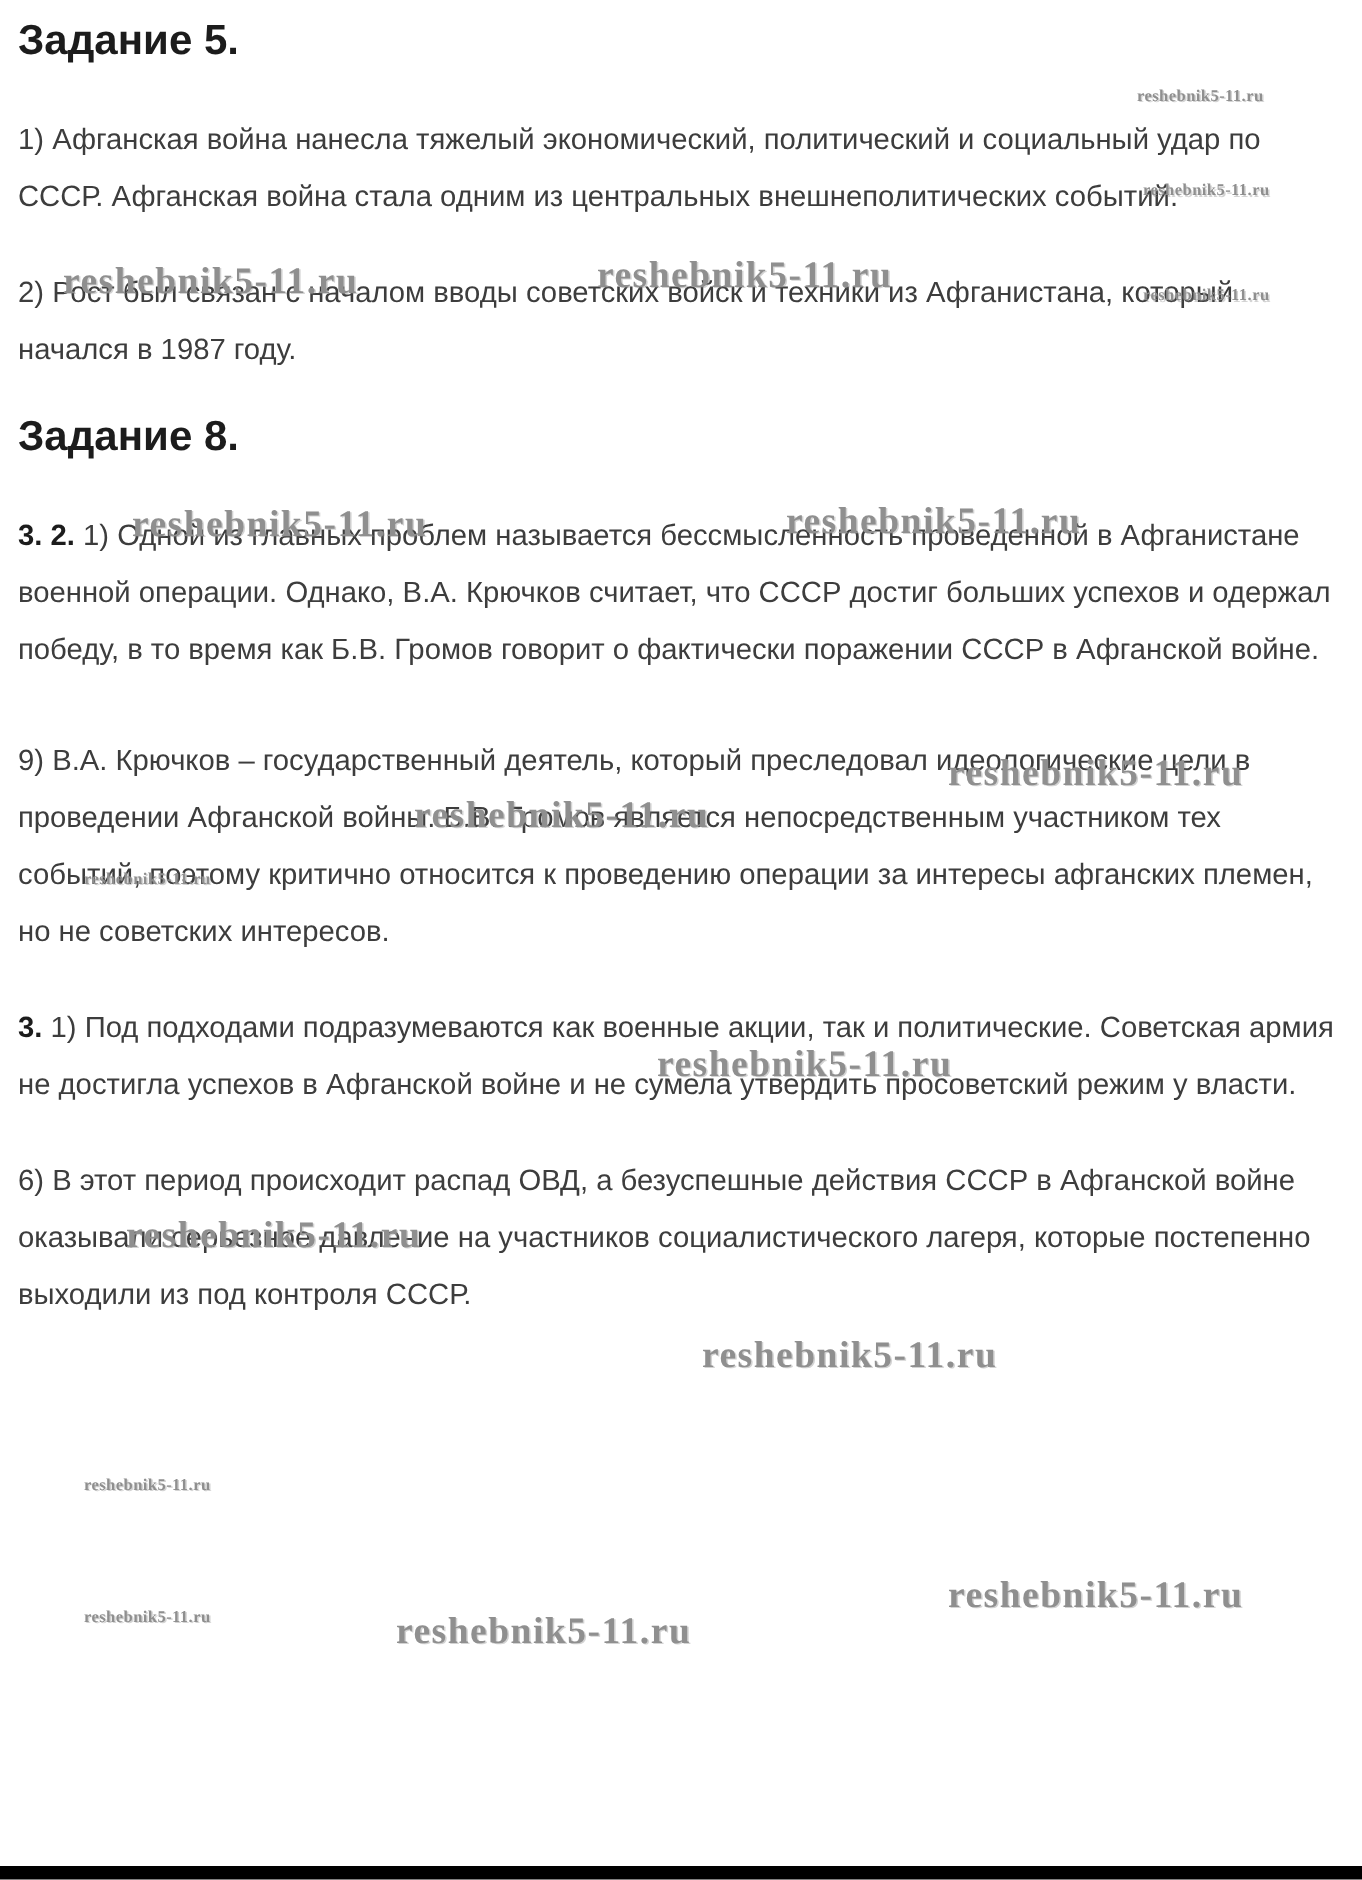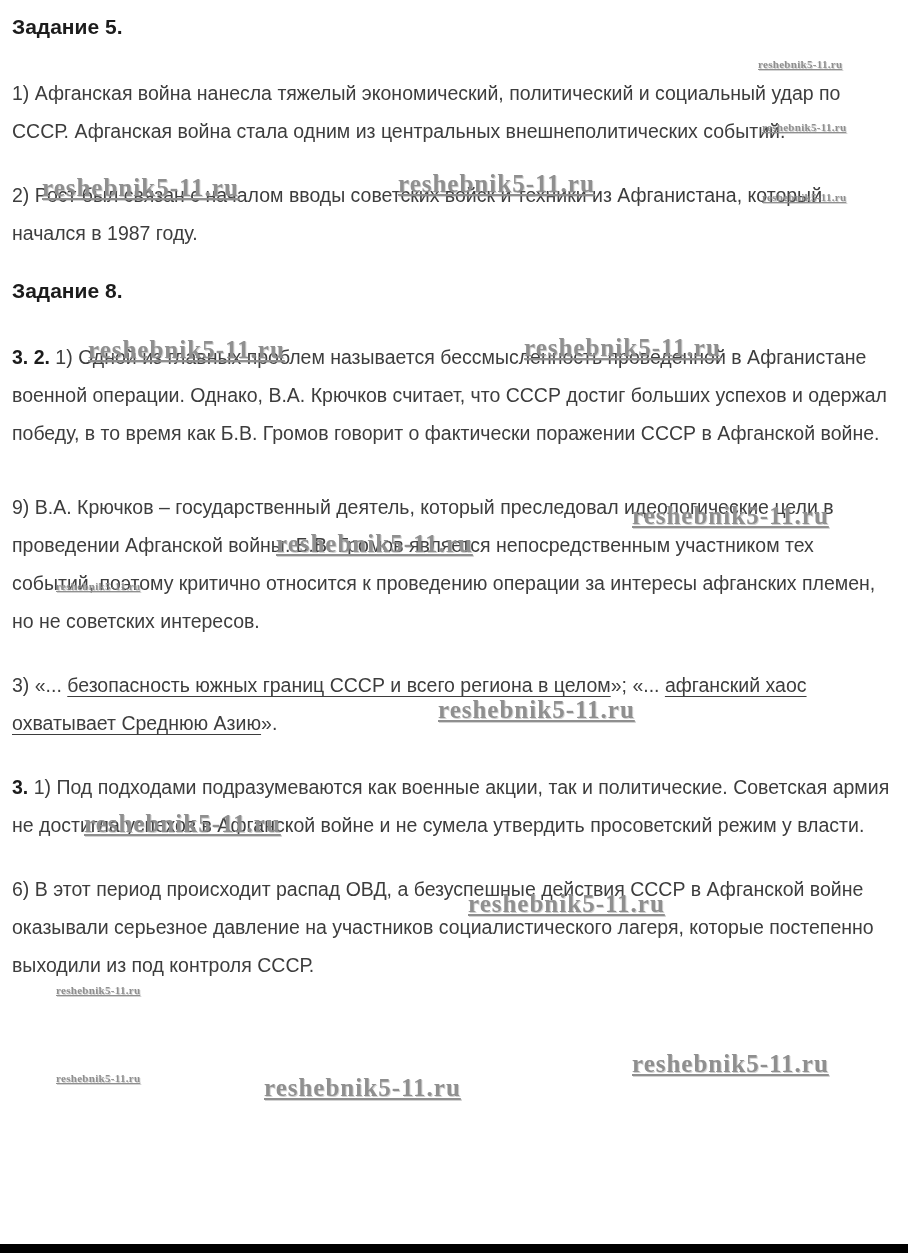--- a/index.html
+++ b/index.html
@@ -9,21 +9,21 @@
     position: relative; overflow: hidden;
     font-family: "Liberation Sans", sans-serif;
   }
   .page {
     position: relative;
     width: 100%; height: 100%;
     padding: 14px 16px 0 12px;
     color: #3d3d3d;
   }
   .task-heading {
-    font-size: 21px;
+    font-size: 28px;
     font-weight: bold;
     color: #1c1c1c;
     line-height: 26px;
     margin: 0 0 34px 0;
   }
   .task-heading.mt { margin-top: 18px; }
   .para {
     font-size: 19.5px;
     line-height: 38px;
     color: #3d3d3d;
@@ -34,21 +34,20 @@
   .prefix { font-weight: bold; color: #1c1c1c; }
   .u { text-decoration: underline; text-underline-offset: 4px; }
   .wm {
     position: absolute;
     font-family: "Liberation Serif", serif;
     font-weight: bold;
     color: #8f8f8f;
     white-space: nowrap;
     text-shadow: 1px 1px 0 rgba(130,130,130,0.35);
     pointer-events: none;
-    text-decoration: underline;
   }
   .wm-lg { font-size: 25px; letter-spacing: 1px; }
   .wm-sm { font-size: 11px; letter-spacing: 0.3px; }
   .bottom-bar {
     position: absolute;
     left: 0; bottom: 0;
     width: 100%; height: 9px;
     background: #000000;
   }
 </style>
@@ -62,21 +61,20 @@
   <p class="para">1) Афганская война нанесла тяжелый экономический, политический и социальный удар по СССР. Афганская война стала одним из центральных внешнеполитических событий.</p>
 
   <p class="para">2) Рост был связан с началом вводы советских войск и техники из Афганистана, который начался в 1987 году.</p>
 
   <h2 class="task-heading mt">Задание 8.</h2>
 
   <p class="para mb-lg"><span class="prefix">3. 2.</span><span> 1) Одной из главных проблем называется бессмысленность проведенной в Афганистане военной операции. Однако, В.А. Крючков считает, что СССР достиг больших успехов и одержал победу, в то время как Б.В. Громов говорит о фактически поражении СССР в Афганской войне.</span></p>
 
   <p class="para">9) В.А. Крючков – государственный деятель, который преследовал идеологические цели в проведении Афганской войны. Б.В. Громов является непосредственным участником тех событий, поэтому критично относится к проведению операции за интересы афганских племен, но не советских интересов.</p>
 
-  <p class="para"><span>3) «... </span><span class="u">безопасность южных границ СССР и всего региона в целом</span><span>»; «... </span><span class="u">афганский хаос охватывает Среднюю Азию</span><span>».</span></p>
 
   <p class="para"><span class="prefix">3.</span><span> 1) Под подходами подразумеваются как военные акции, так и политические. Советская армия не достигла успехов в Афганской войне и не сумела утвердить просоветский режим у власти.</span></p>
 
 
   <p class="para">6) В этот период происходит распад ОВД, а безуспешные действия СССР в Афганской войне оказывали серьезное давление на участников социалистического лагеря, которые постепенно выходили из под контроля СССР.</p>
 
   <span class="wm wm-sm" style="left:758px; top:58px;">reshebnik5-11.ru</span>
   <span class="wm wm-sm" style="left:762px; top:121px;">reshebnik5-11.ru</span>
   <span class="wm wm-lg" style="left:42px;  top:174px;">reshebnik5-11.ru</span>
   <span class="wm wm-lg" style="left:398px; top:170px;">reshebnik5-11.ru</span>

